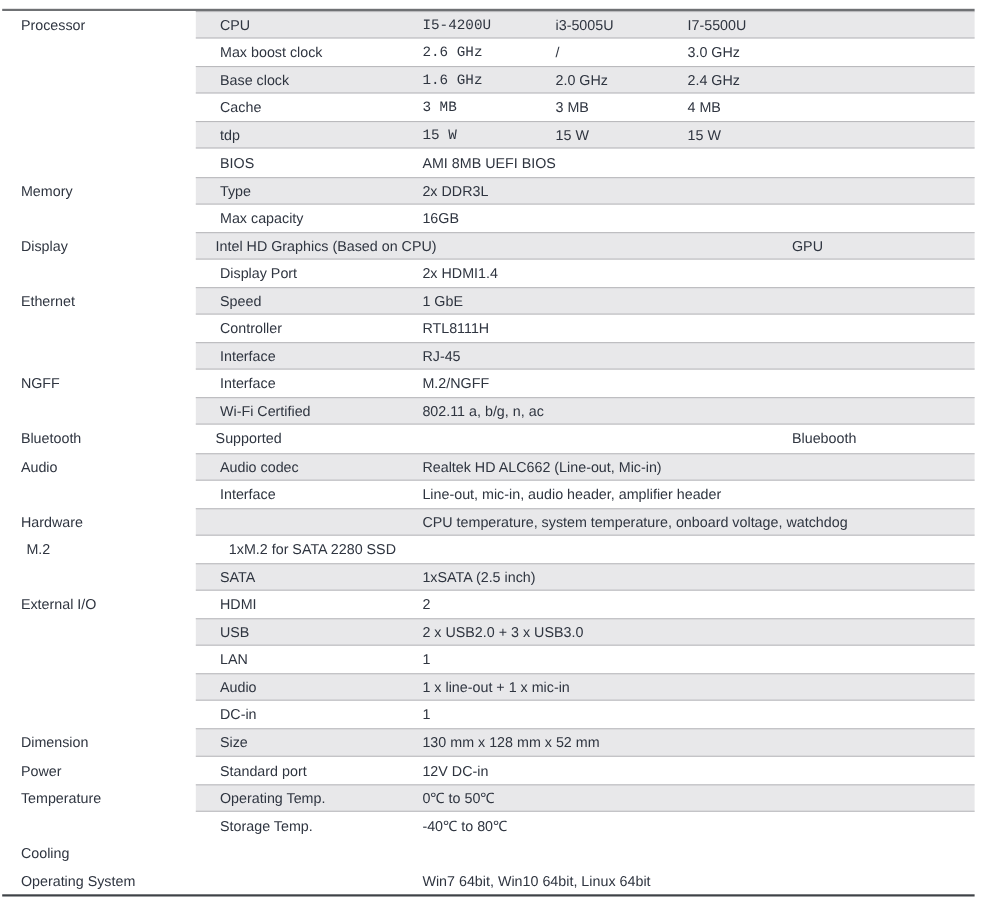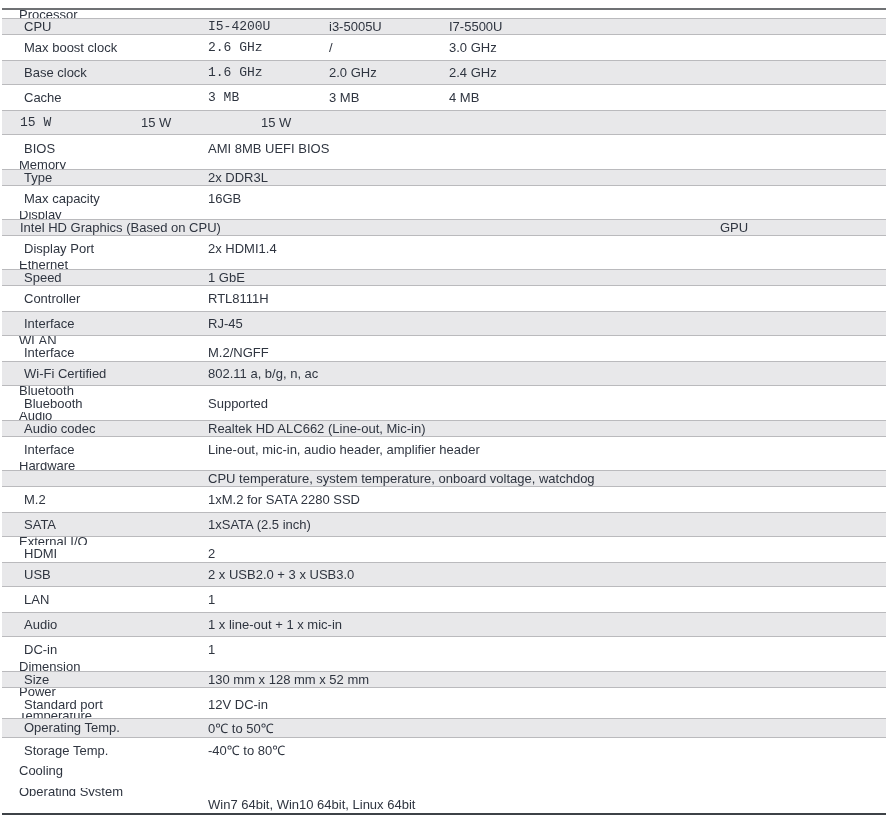--- a/index.html
+++ b/index.html
@@ -15,21 +15,20 @@
   }
   .spec-table {
     margin: 8px 6px 0 2px;
     border-top: 2px solid #6f7174;
     border-bottom: 2px solid #3e4247;
   }
   .spec-row {
     display: flex;
     height: 25.1px;
     align-items: stretch;
-    flex-direction: column;
   }
   .cat-cell {
     width: 176px;
     box-sizing: border-box;
     padding-left: 17px;
     display: flex;
     align-items: center;
     white-space: nowrap;
     overflow: hidden;
   }
@@ -97,20 +96,21 @@
       <div class="band">
         <div class="cell attr-cell">Cache</div>
         <div class="cell val-cell val-c0">3 MB</div>
         <div class="cell val-cell val-c1">3 MB</div>
         <div class="cell val-cell val-c2">4 MB</div>
       </div>
     </div>
     <div class="spec-row shaded">
       <div class="cat-cell"></div>
       <div class="band">
+        <div class="cell attr-cell">tdp</div>
         <div class="cell val-cell val-c0">15 W</div>
         <div class="cell val-cell val-c1">15 W</div>
         <div class="cell val-cell val-c2">15 W</div>
       </div>
     </div>
     <div class="spec-row">
       <div class="cat-cell"></div>
       <div class="band">
         <div class="cell attr-cell">BIOS</div>
         <div class="cell val-cell val-span">AMI 8MB UEFI BIOS</div>
@@ -159,38 +159,38 @@
       </div>
     </div>
     <div class="spec-row shaded">
       <div class="cat-cell"></div>
       <div class="band">
         <div class="cell attr-cell">Interface</div>
         <div class="cell val-cell val-span">RJ-45</div>
       </div>
     </div>
     <div class="spec-row">
-      <div class="cat-cell">WLAN</div>
+      <div class="cat-cell">NGFF</div>
       <div class="band">
         <div class="cell attr-cell">Interface</div>
         <div class="cell val-cell val-span">M.2/NGFF</div>
       </div>
     </div>
     <div class="spec-row shaded">
       <div class="cat-cell"></div>
       <div class="band">
         <div class="cell attr-cell">Wi-Fi Certified</div>
         <div class="cell val-cell val-span">802.11 a, b/g, n, ac</div>
       </div>
     </div>
     <div class="spec-row">
       <div class="cat-cell">Bluetooth</div>
       <div class="band">
+        <div class="cell val-cell val-span">Supported</div>
         <div class="cell attr-cell">Bluebooth</div>
-        <div class="cell val-cell val-span">Supported</div>
       </div>
     </div>
     <div class="spec-row shaded">
       <div class="cat-cell">Audio</div>
       <div class="band">
         <div class="cell attr-cell">Audio codec</div>
         <div class="cell val-cell val-span">Realtek HD ALC662 (Line-out, Mic-in)</div>
       </div>
     </div>
     <div class="spec-row">

